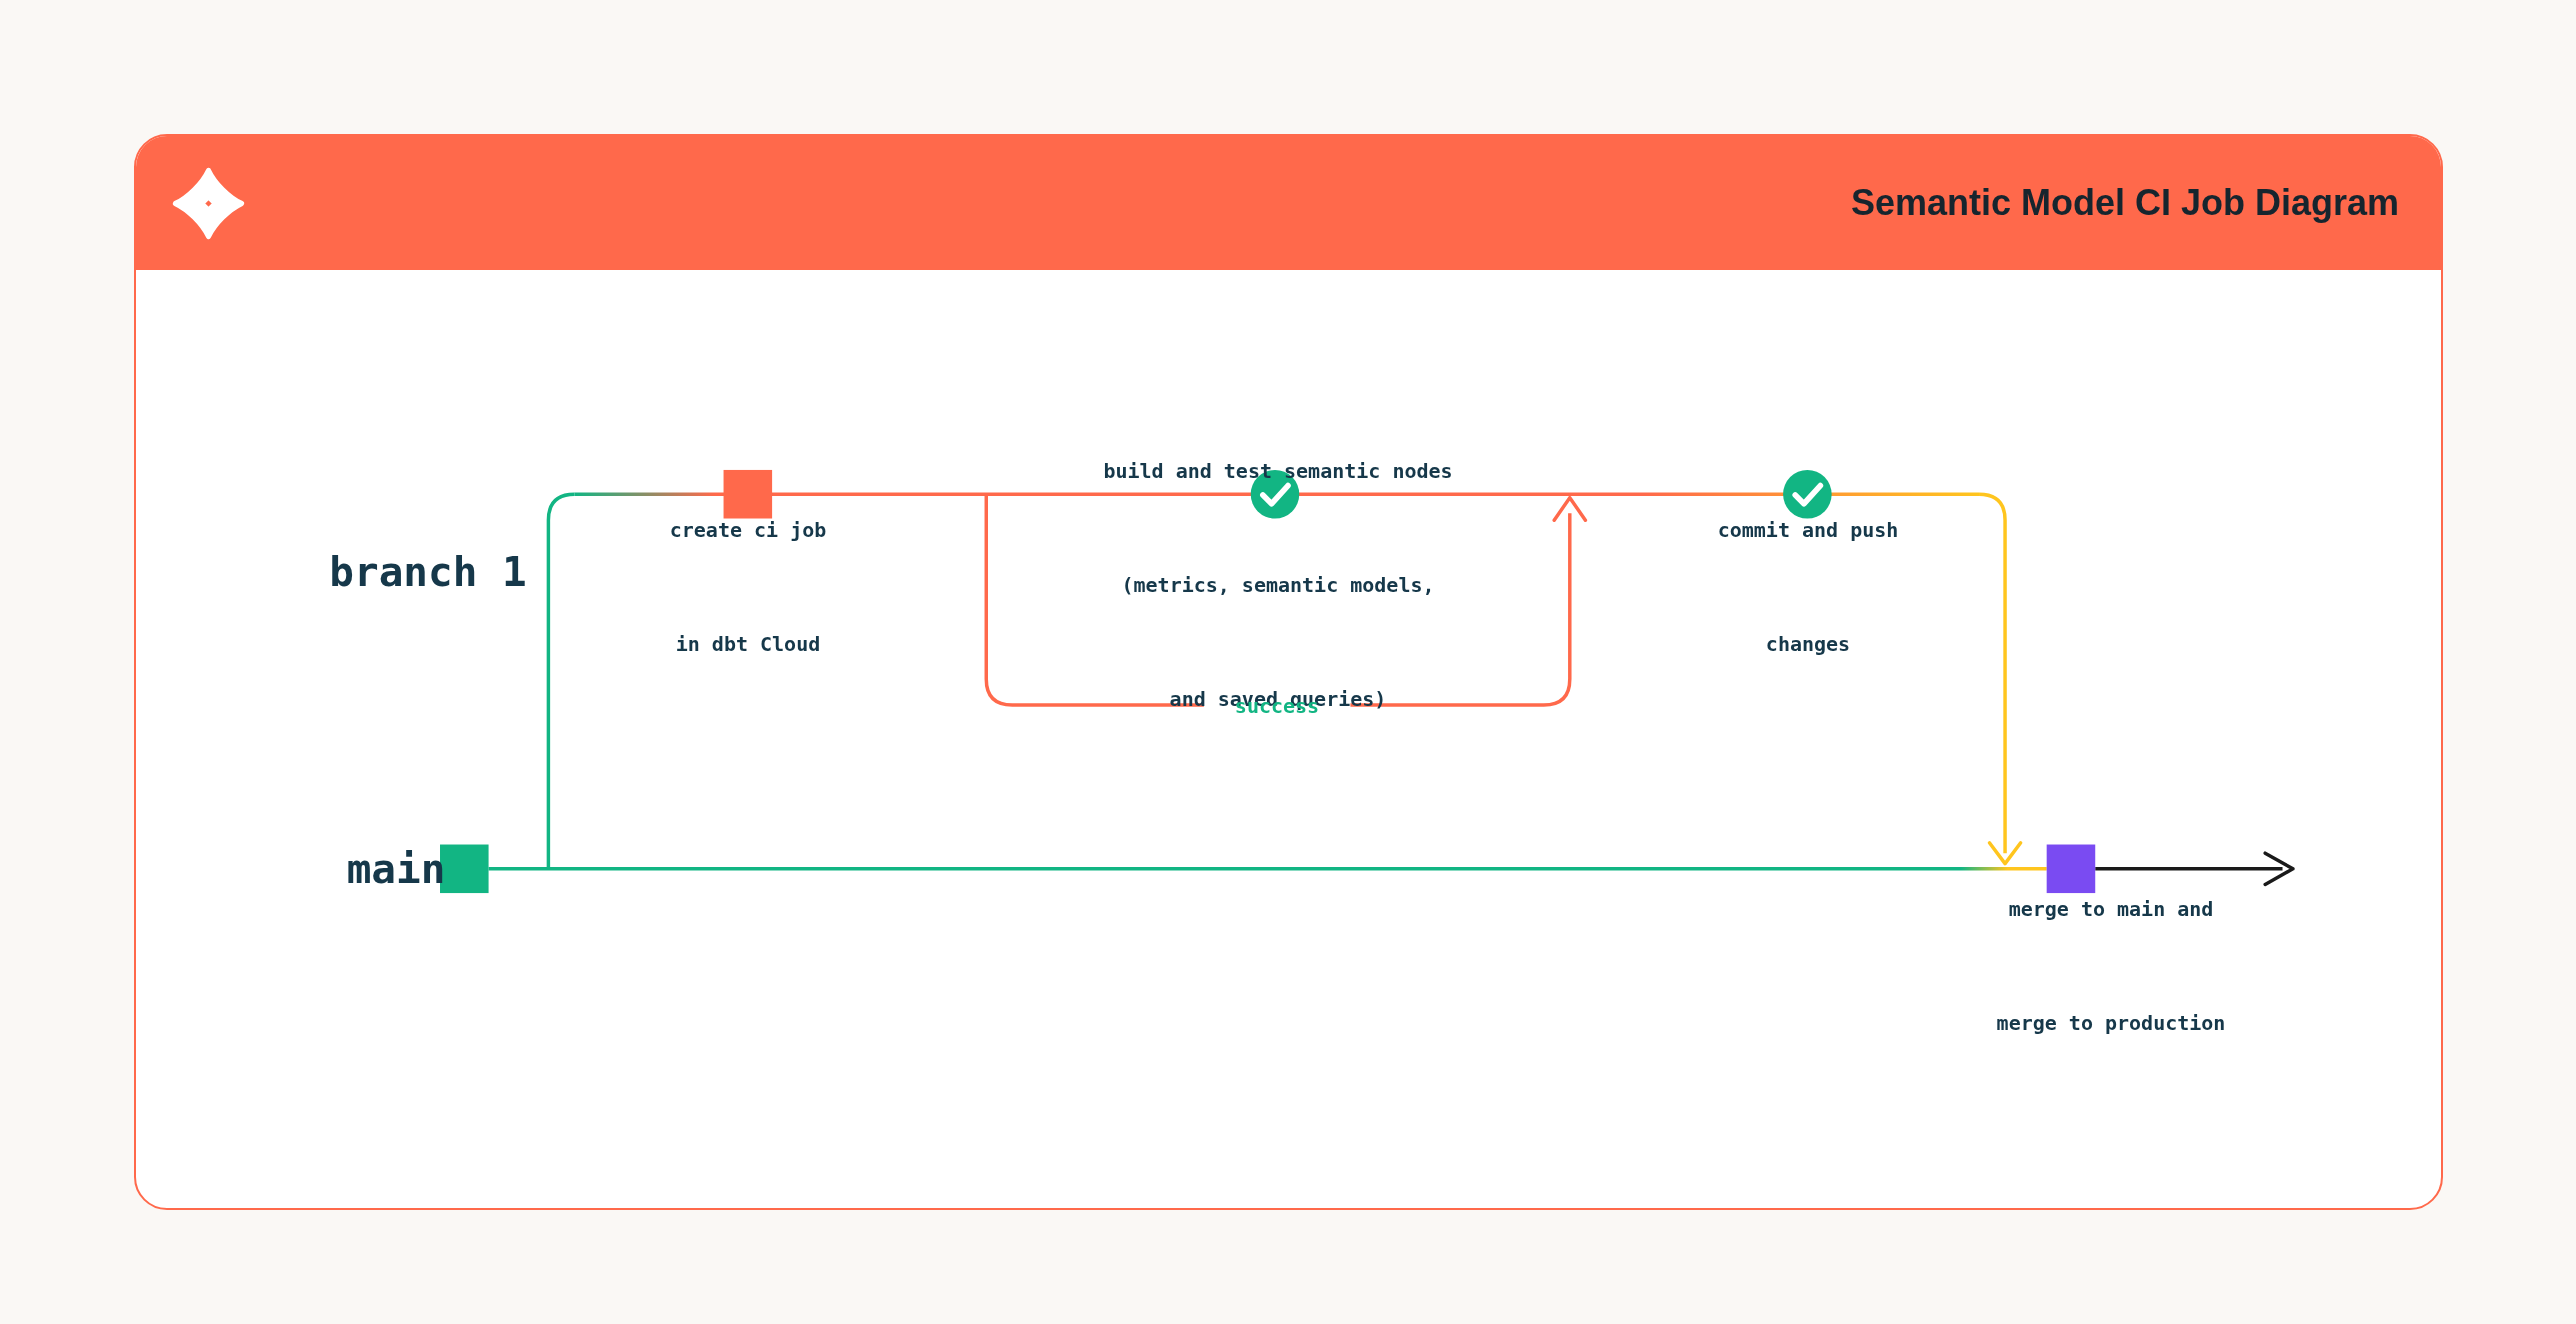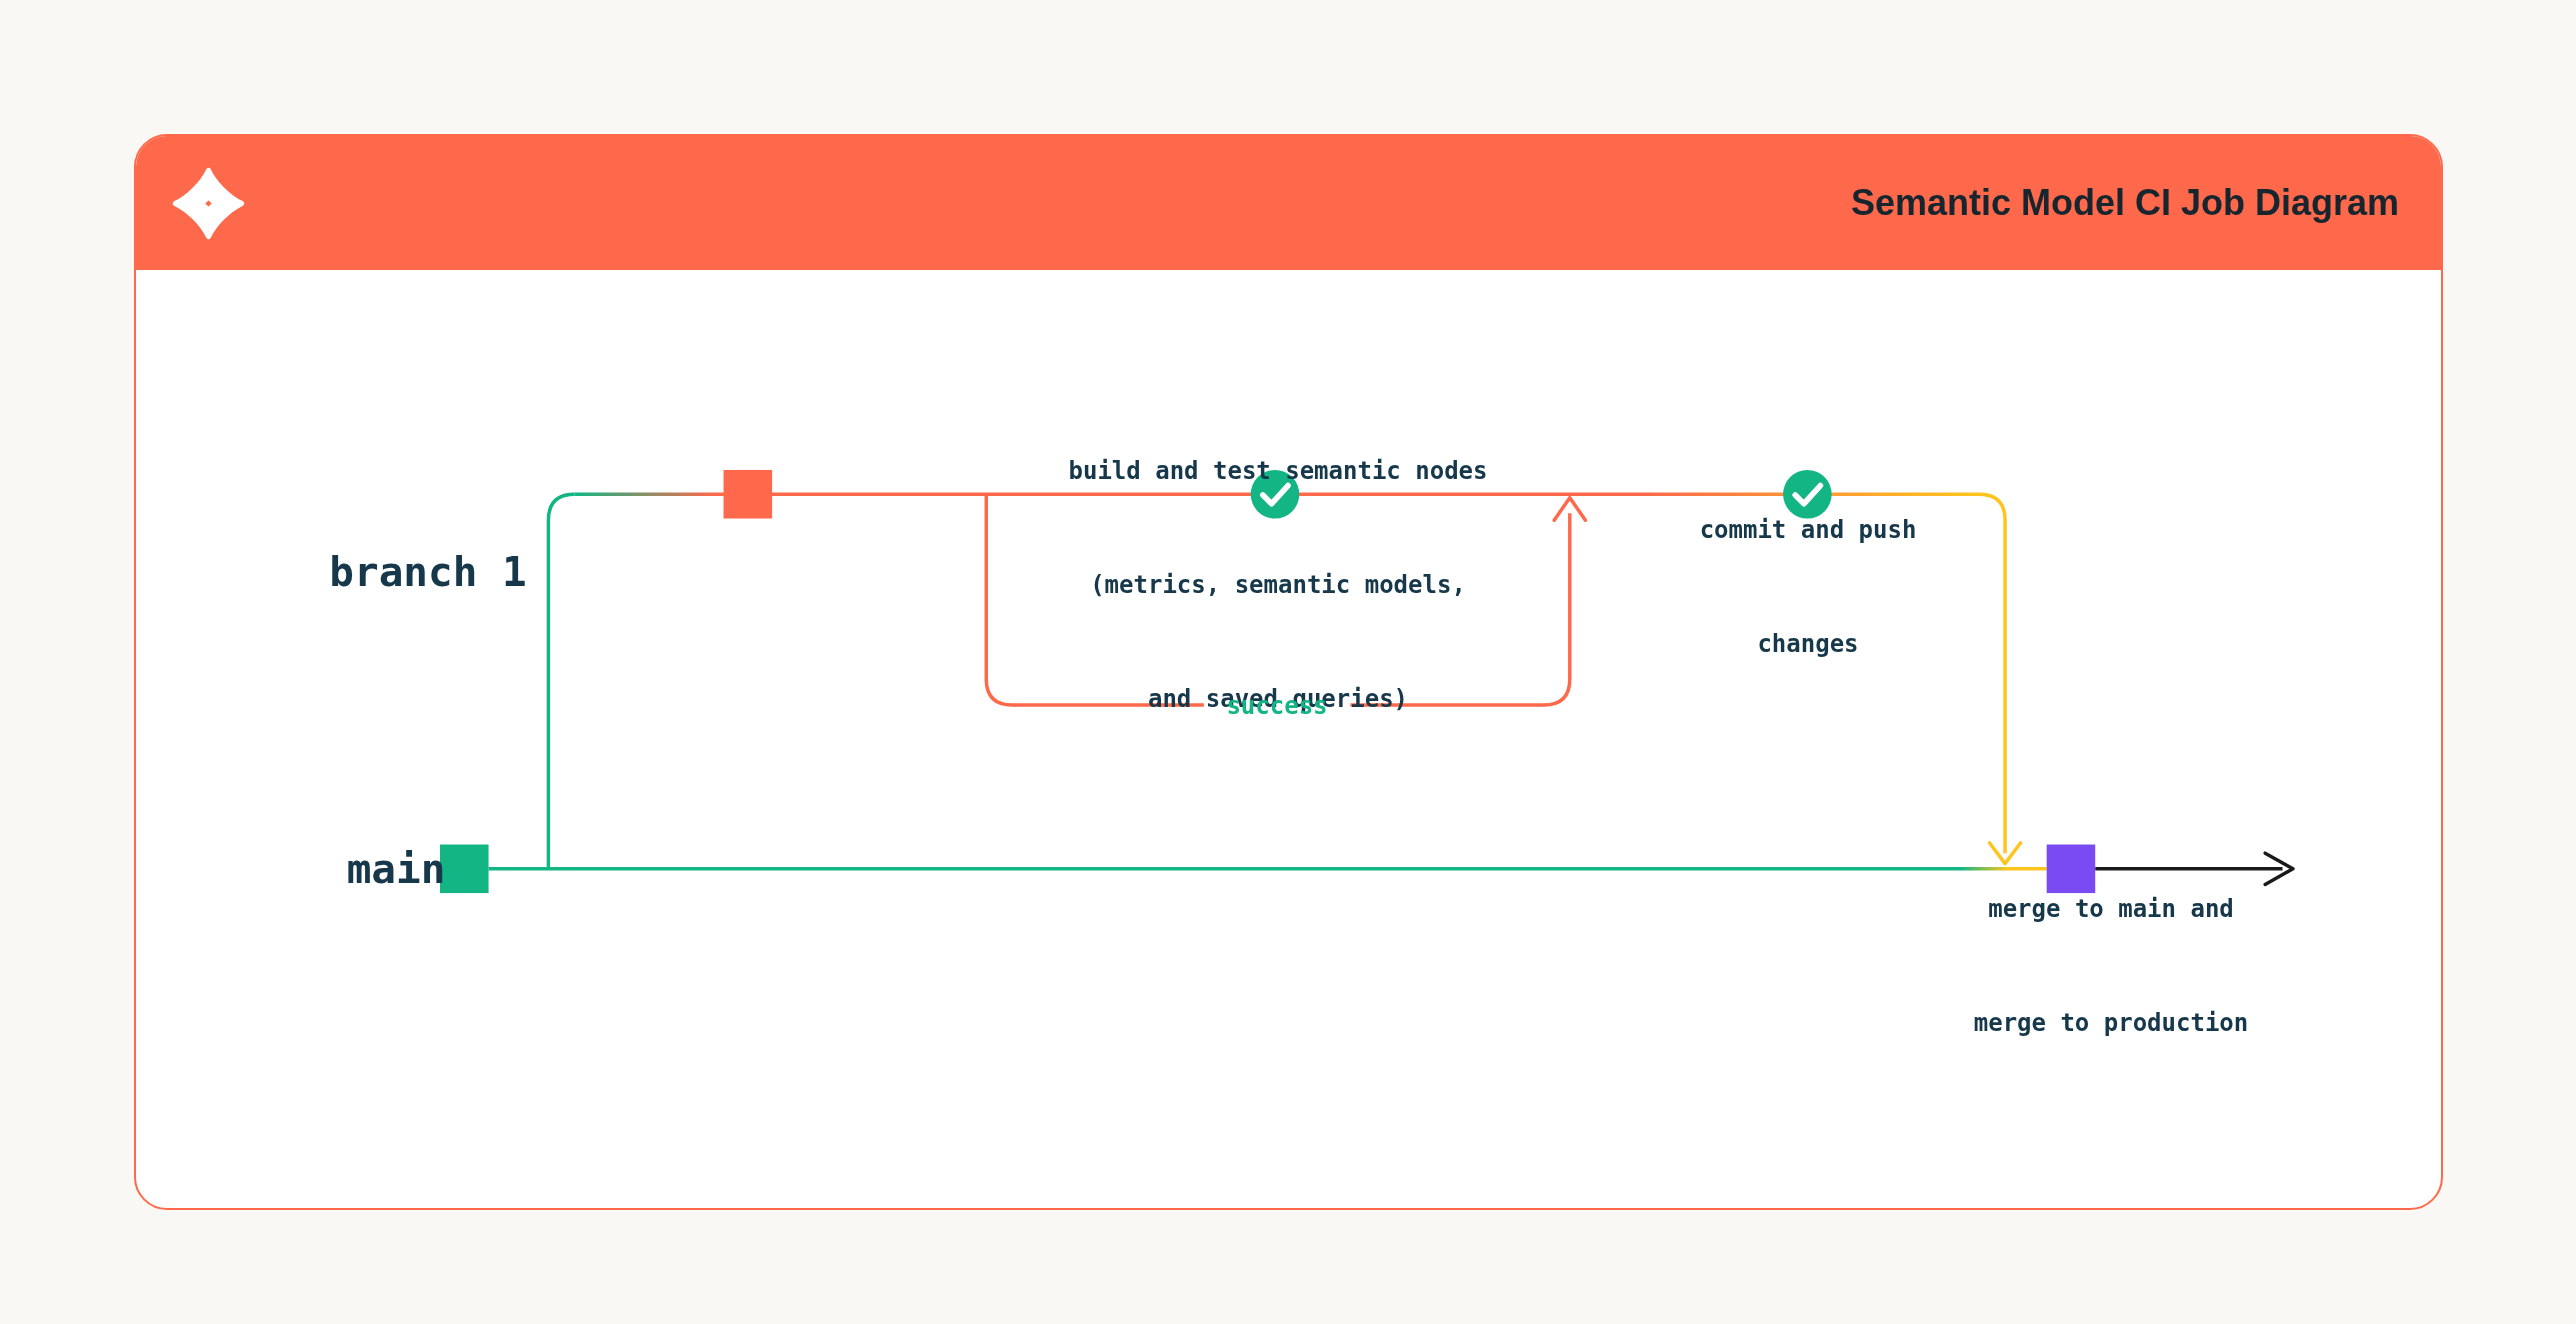--- a/index.html
+++ b/index.html
@@ -27,21 +27,21 @@
   .logo{width:75px;height:75px;flex:0 0 auto;}
   .title{
     flex:1;text-align:right;
     font-family:"Liberation Sans",sans-serif;font-weight:700;font-size:36px;
     color:var(--c-title);letter-spacing:0px;
   }
   .gfx{position:absolute;left:0;top:0;width:2576px;height:1324px;pointer-events:none;}
   .t{
     position:absolute;transform:translate(-50%,-50%);
     text-align:center;color:var(--c-ink);font-weight:700;
-    font-size:24px;line-height:38px;white-space:pre;
+    font-size:20px;line-height:38px;white-space:pre;
   }
   .t.big{font-size:41px;line-height:49px;}
   .t.success{color:var(--c-green);}
 </style>
 </head>
 <body>
 
 <div class="stage">
 
   <div class="card">
@@ -101,20 +101,24 @@
   </svg>
 
   <div class="t big" style="left:428px;top:572px;">
     <div>branch 1</div>
   </div>
 
   <div class="t big" style="left:396px;top:869px;">
     <div>main</div>
   </div>
 
+  <div class="t" style="left:748px;top:587px;">
+    <div>create ci job</div>
+    <div>in dbt Cloud</div>
+  </div>
 
   <div class="t" style="left:1278px;top:585px;">
     <div>build and test semantic nodes</div>
     <div>(metrics, semantic models,</div>
     <div>and saved queries)</div>
   </div>
 
   <div class="t" style="left:1808px;top:587px;">
     <div>commit and push</div>
     <div>changes</div>

